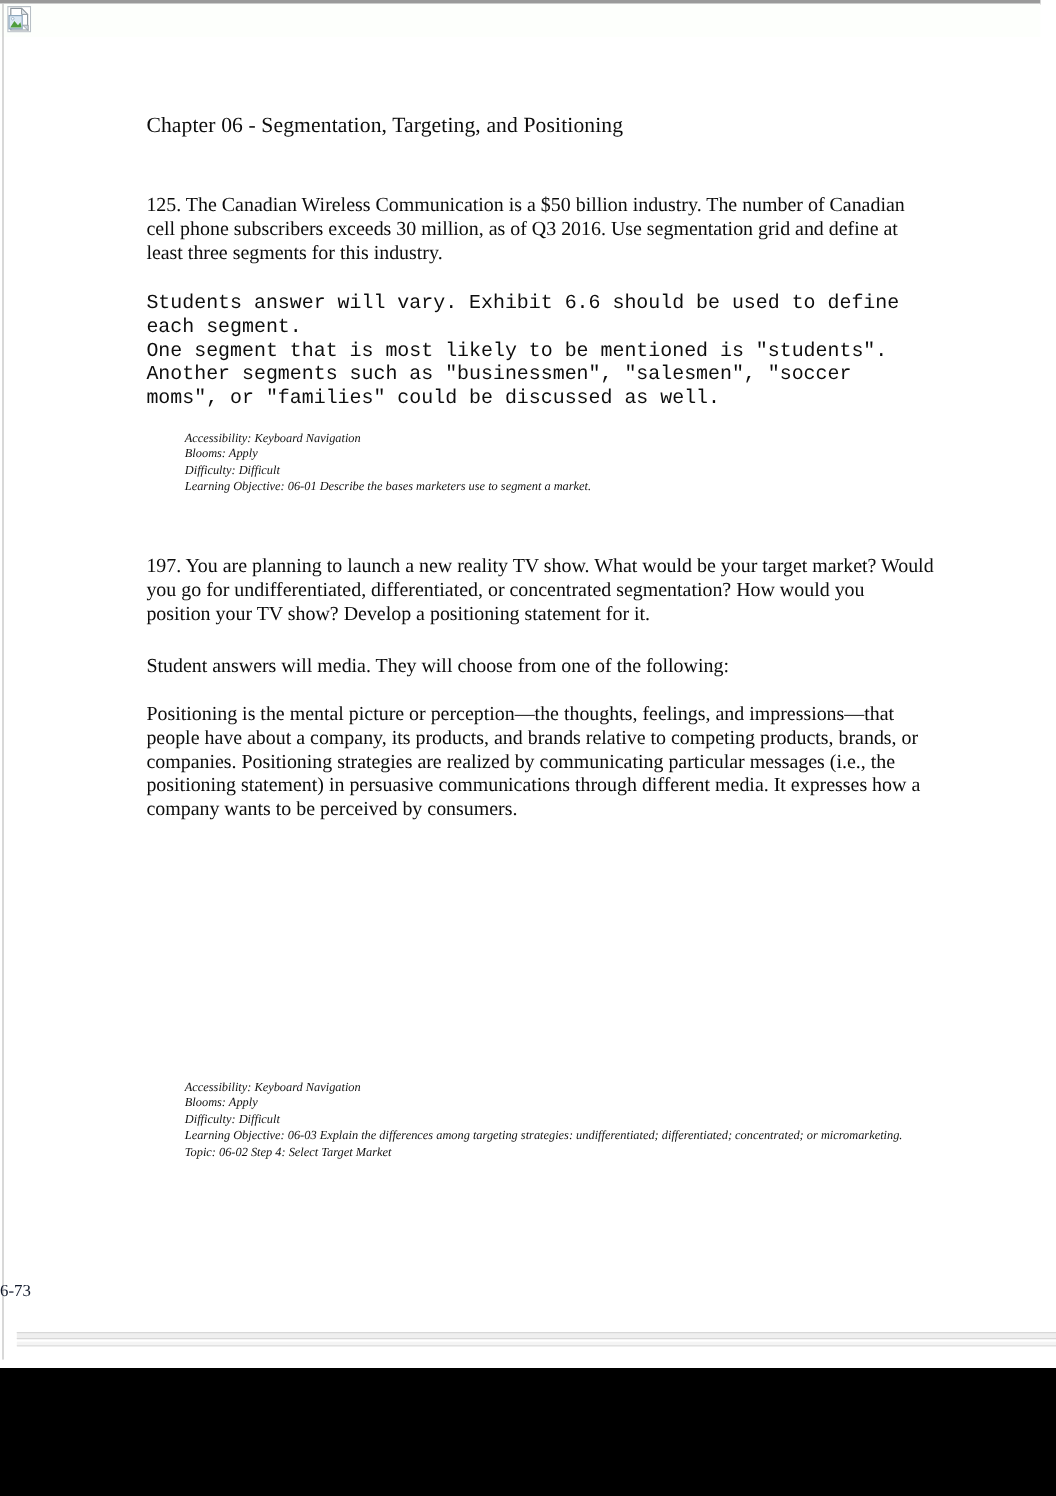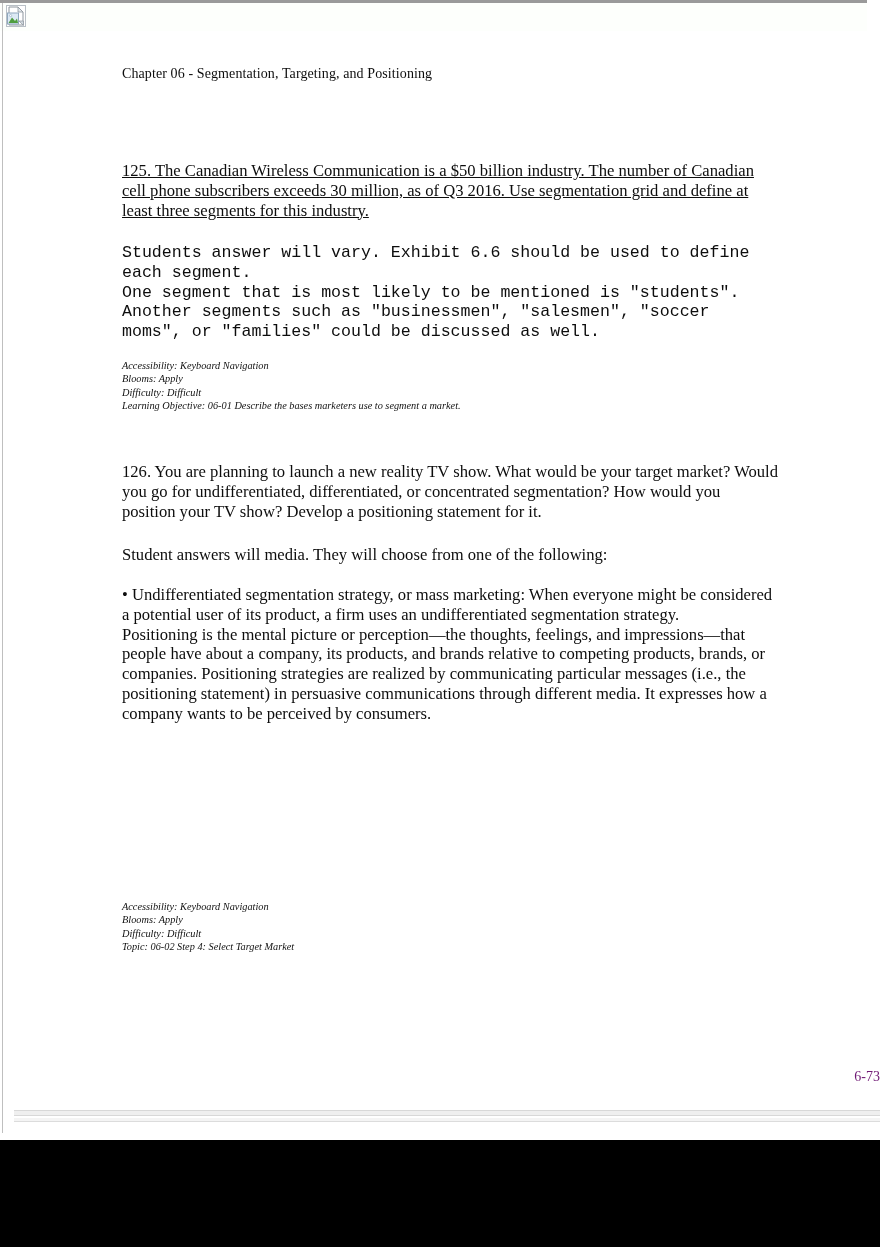--- a/index.html
+++ b/index.html
@@ -92,60 +92,61 @@
     height: 1140px;
   }
   .content {
     position: absolute;
     left: 122px;
     width: 656px;
     color: #0d0d0d;
   }
 
   .running-head {
-    top: 66px;
-    font-size: 14px;
+    top: 94px;
+    font-size: 18px;
     line-height: 1.2;
     letter-spacing: 0.1px;
   }
 
   .body-block {
     font-size: 16.6px;
     line-height: 19.8px;
     text-align: left;
   }
 
-  #q125-stem  { top: 161px; text-decoration: underline; }
+  #q125-stem  { top: 161px; }
   #q125-ans   { top: 243px; font-family: Liberation Mono, monospace; }
   #meta-1     { top: 359px; }
   #q126-stem  { top: 462px; }
   #q126-lead  { top: 545px; }
   #q126-body  { top: 585px; }
   #meta-2     { top: 900px; }
 
   .meta-block {
     font-style: italic;
     font-size: 10.3px;
     line-height: 13.4px;
     color: #111111;
     width: 700px;
+    margin-left: 32px;
   }
 
   .bullet-line {
     text-indent: 0;
   }
 
   #folio {
     position: absolute;
     top: 1069px;
     left: 0;
     width: 880px;
-    text-align: right;
+    text-align: left;
     font-size: 14px;
-    color: #701a75;
+    color: #0f172a;
   }
 
   p { margin: 0; }
 </style>
 </head>
 <body>
 
 <div id="viewer">
 
   <div id="top-rule"></div>
@@ -175,33 +176,33 @@
       <p>One segment that is most likely to be mentioned is "students". Another segments such as "businessmen", "salesmen", "soccer moms", or "families" could be discussed as well.</p>
     </div>
 
     <div class="content meta-block" id="meta-1">
       <p>Accessibility: Keyboard Navigation</p>
       <p>Blooms: Apply</p>
       <p>Difficulty: Difficult</p>
       <p>Learning Objective: 06-01 Describe the bases marketers use to segment a market.</p>
     </div>
 
-    <div class="content body-block" id="q126-stem">126. You are planning to launch a new reality TV show. What would be your target market? Would you go for undifferentiated, differentiated, or concentrated segmentation? How would you position your TV show? Develop a positioning statement for it.</div>
+    <div class="content body-block" id="q126-stem">197. You are planning to launch a new reality TV show. What would be your target market? Would you go for undifferentiated, differentiated, or concentrated segmentation? How would you position your TV show? Develop a positioning statement for it.</div>
 
     <div class="content body-block" id="q126-lead">Student answers will media. They will choose from one of the following:</div>
 
     <div class="content body-block" id="q126-body">
-      <p class="bullet-line">• Undifferentiated segmentation strategy, or mass marketing: When everyone might be considered a potential user of its product, a firm uses an undifferentiated segmentation strategy.</p>
       <p>Positioning is the mental picture or perception—the thoughts, feelings, and impressions—that people have about a company, its products, and brands relative to competing products, brands, or companies. Positioning strategies are realized by communicating particular messages (i.e., the positioning statement) in persuasive communications through different media. It expresses how a company wants to be perceived by consumers.</p>
     </div>
 
     <div class="content meta-block" id="meta-2">
       <p>Accessibility: Keyboard Navigation</p>
       <p>Blooms: Apply</p>
       <p>Difficulty: Difficult</p>
+      <p>Learning Objective: 06-03 Explain the differences among targeting strategies: undifferentiated; differentiated; concentrated; or micromarketing.</p>
       <p>Topic: 06-02 Step 4: Select Target Market</p>
     </div>
 
     <div id="folio">6-73</div>
 
   </div>
 
   <div id="bottom-rule"></div>
   <div id="bottom-rule2"></div>
 </div>

